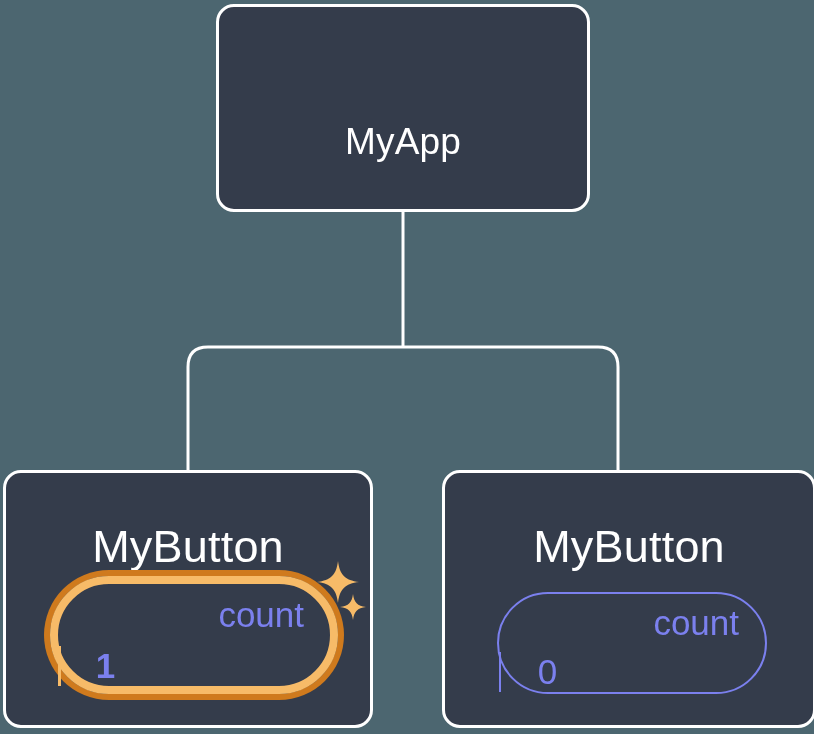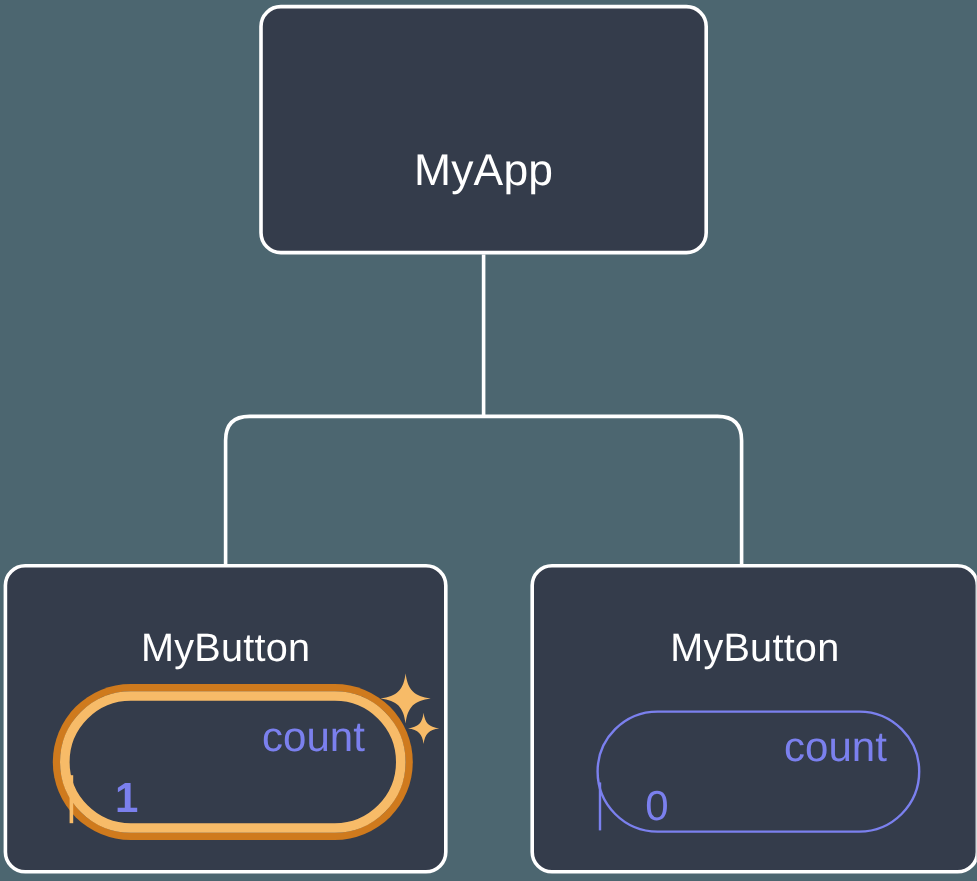--- a/index.html
+++ b/index.html
@@ -70,21 +70,21 @@
     height: 258px;
   }
   #node-child-right {
     left: 442px;
     top: 470px;
     width: 374px;
     height: 258px;
   }
   .node-child .node-title {
     top: 48px;
-    font-size: 33px;
+    font-size: 45px;
   }
 
   
   .pill {
     position: absolute;
     box-sizing: border-box;
     display: flex;
     align-items: stretch;
     border-radius: 999px;
     flex-direction: column;

